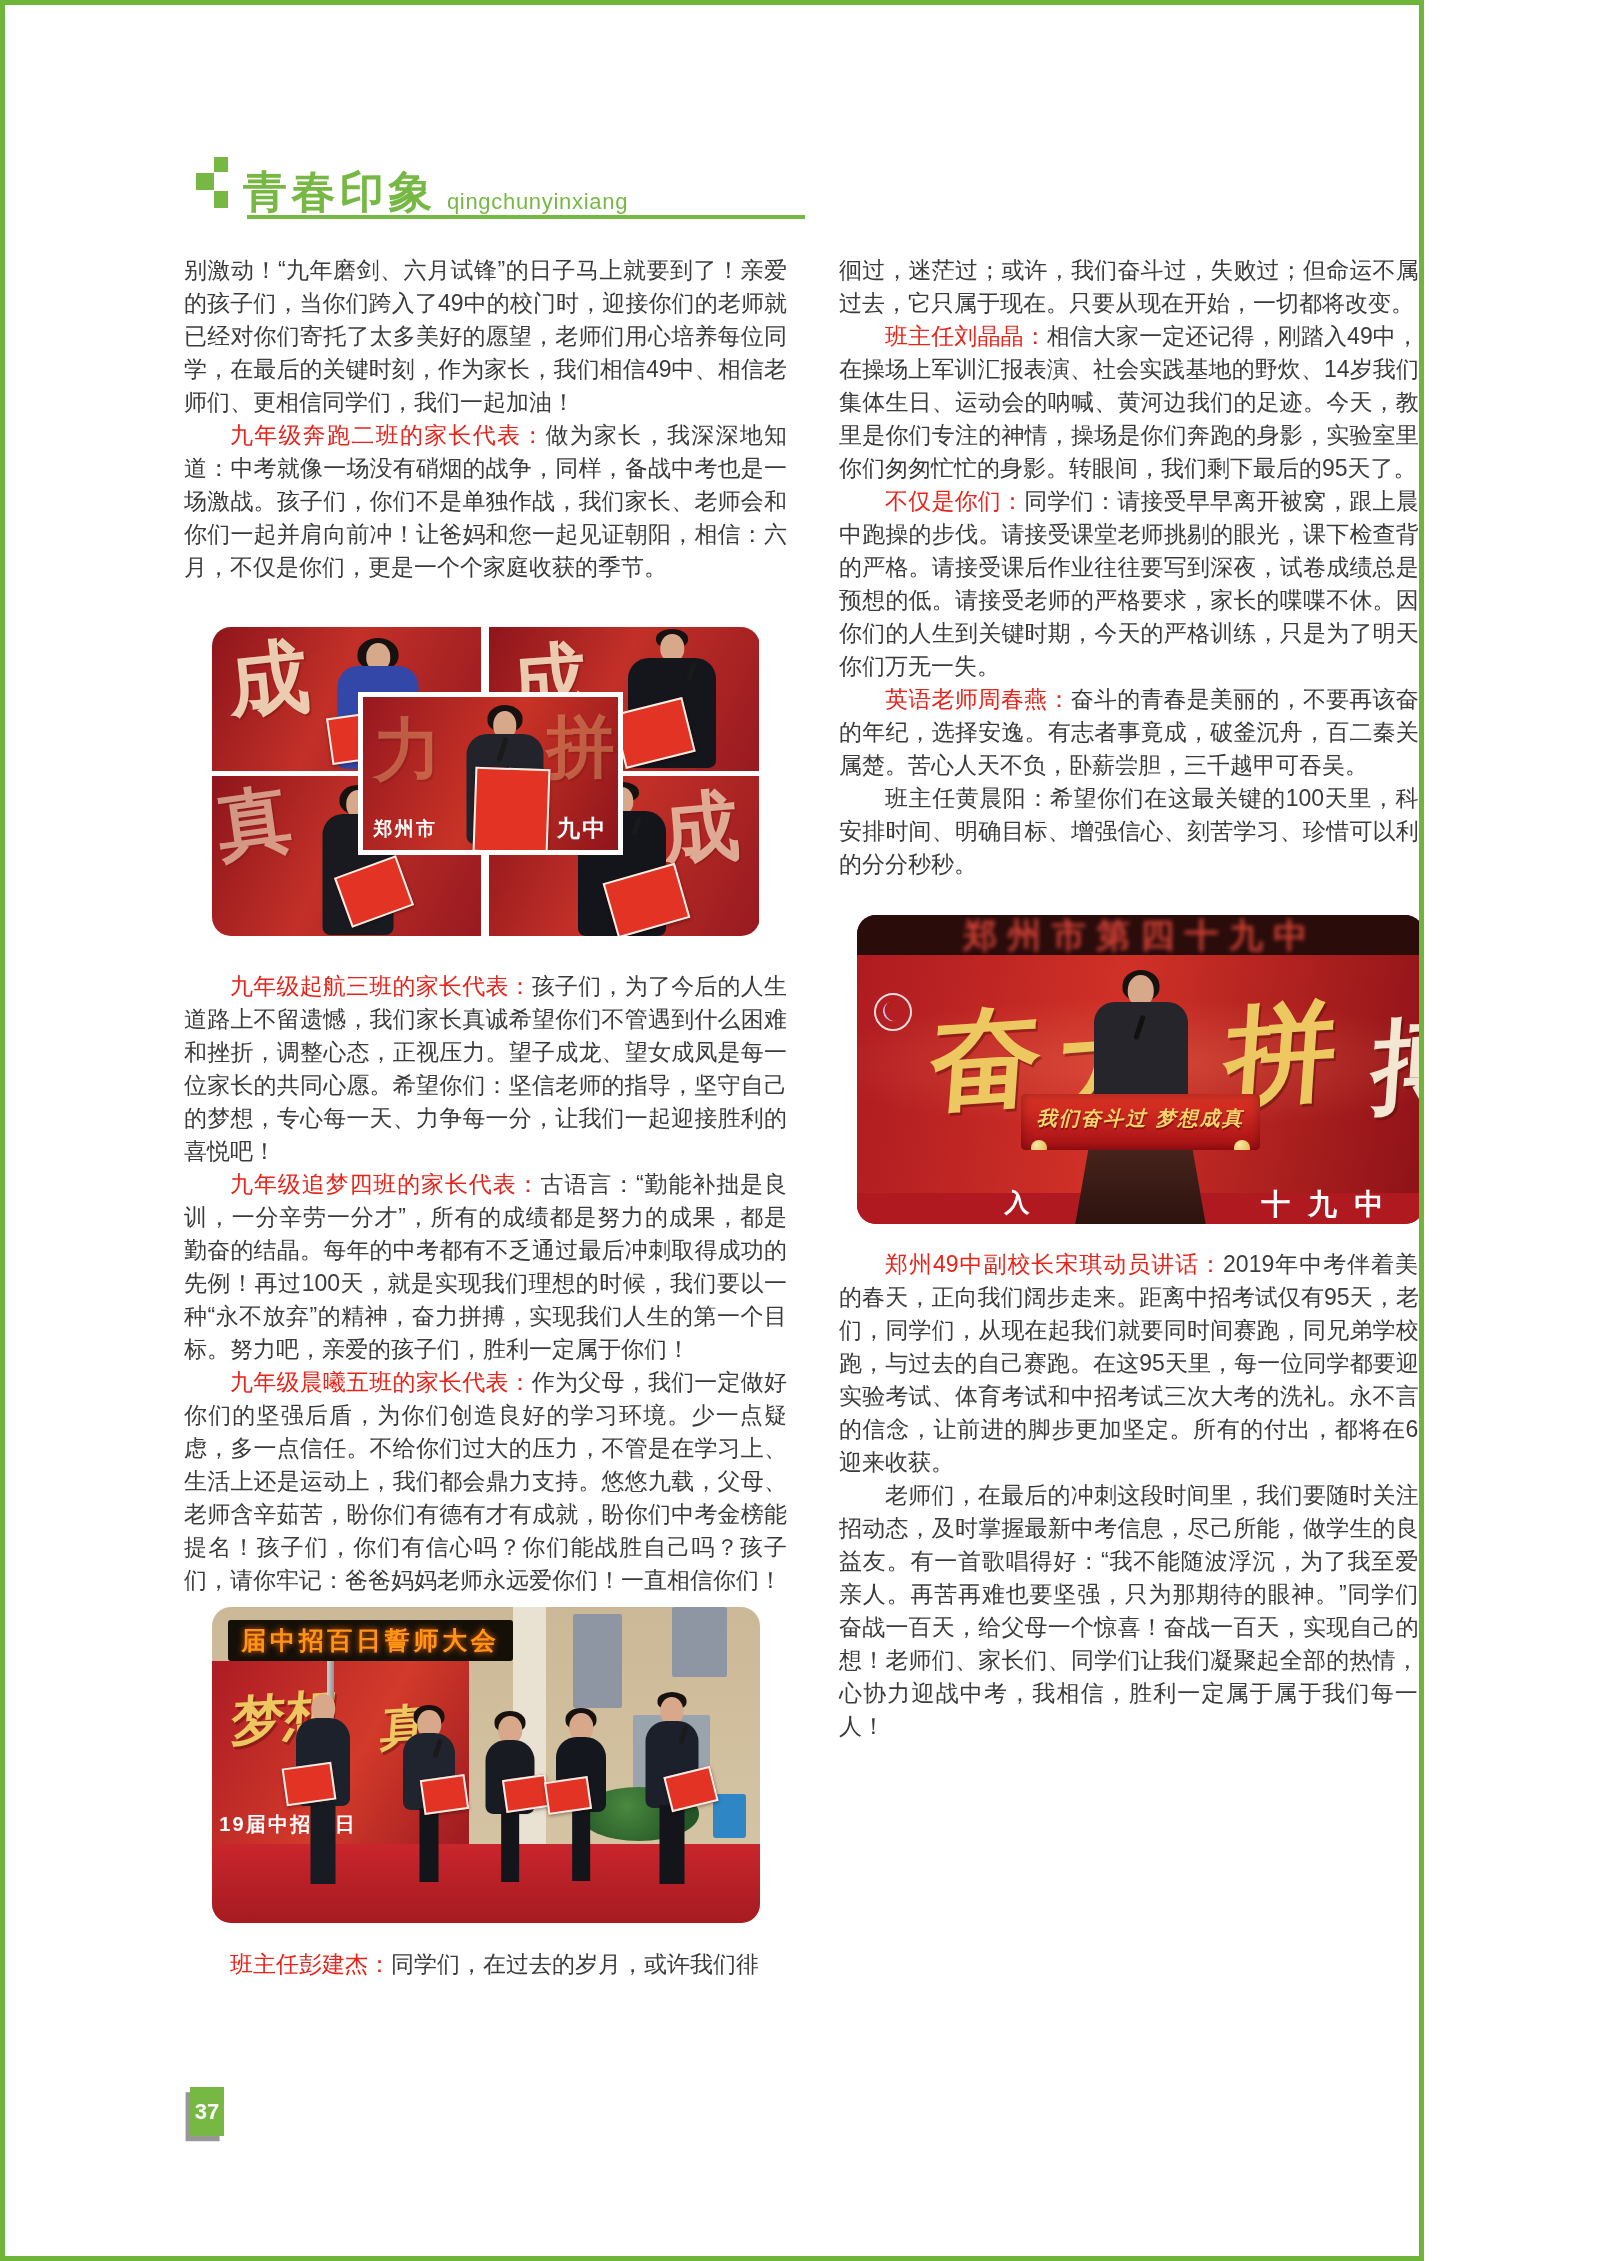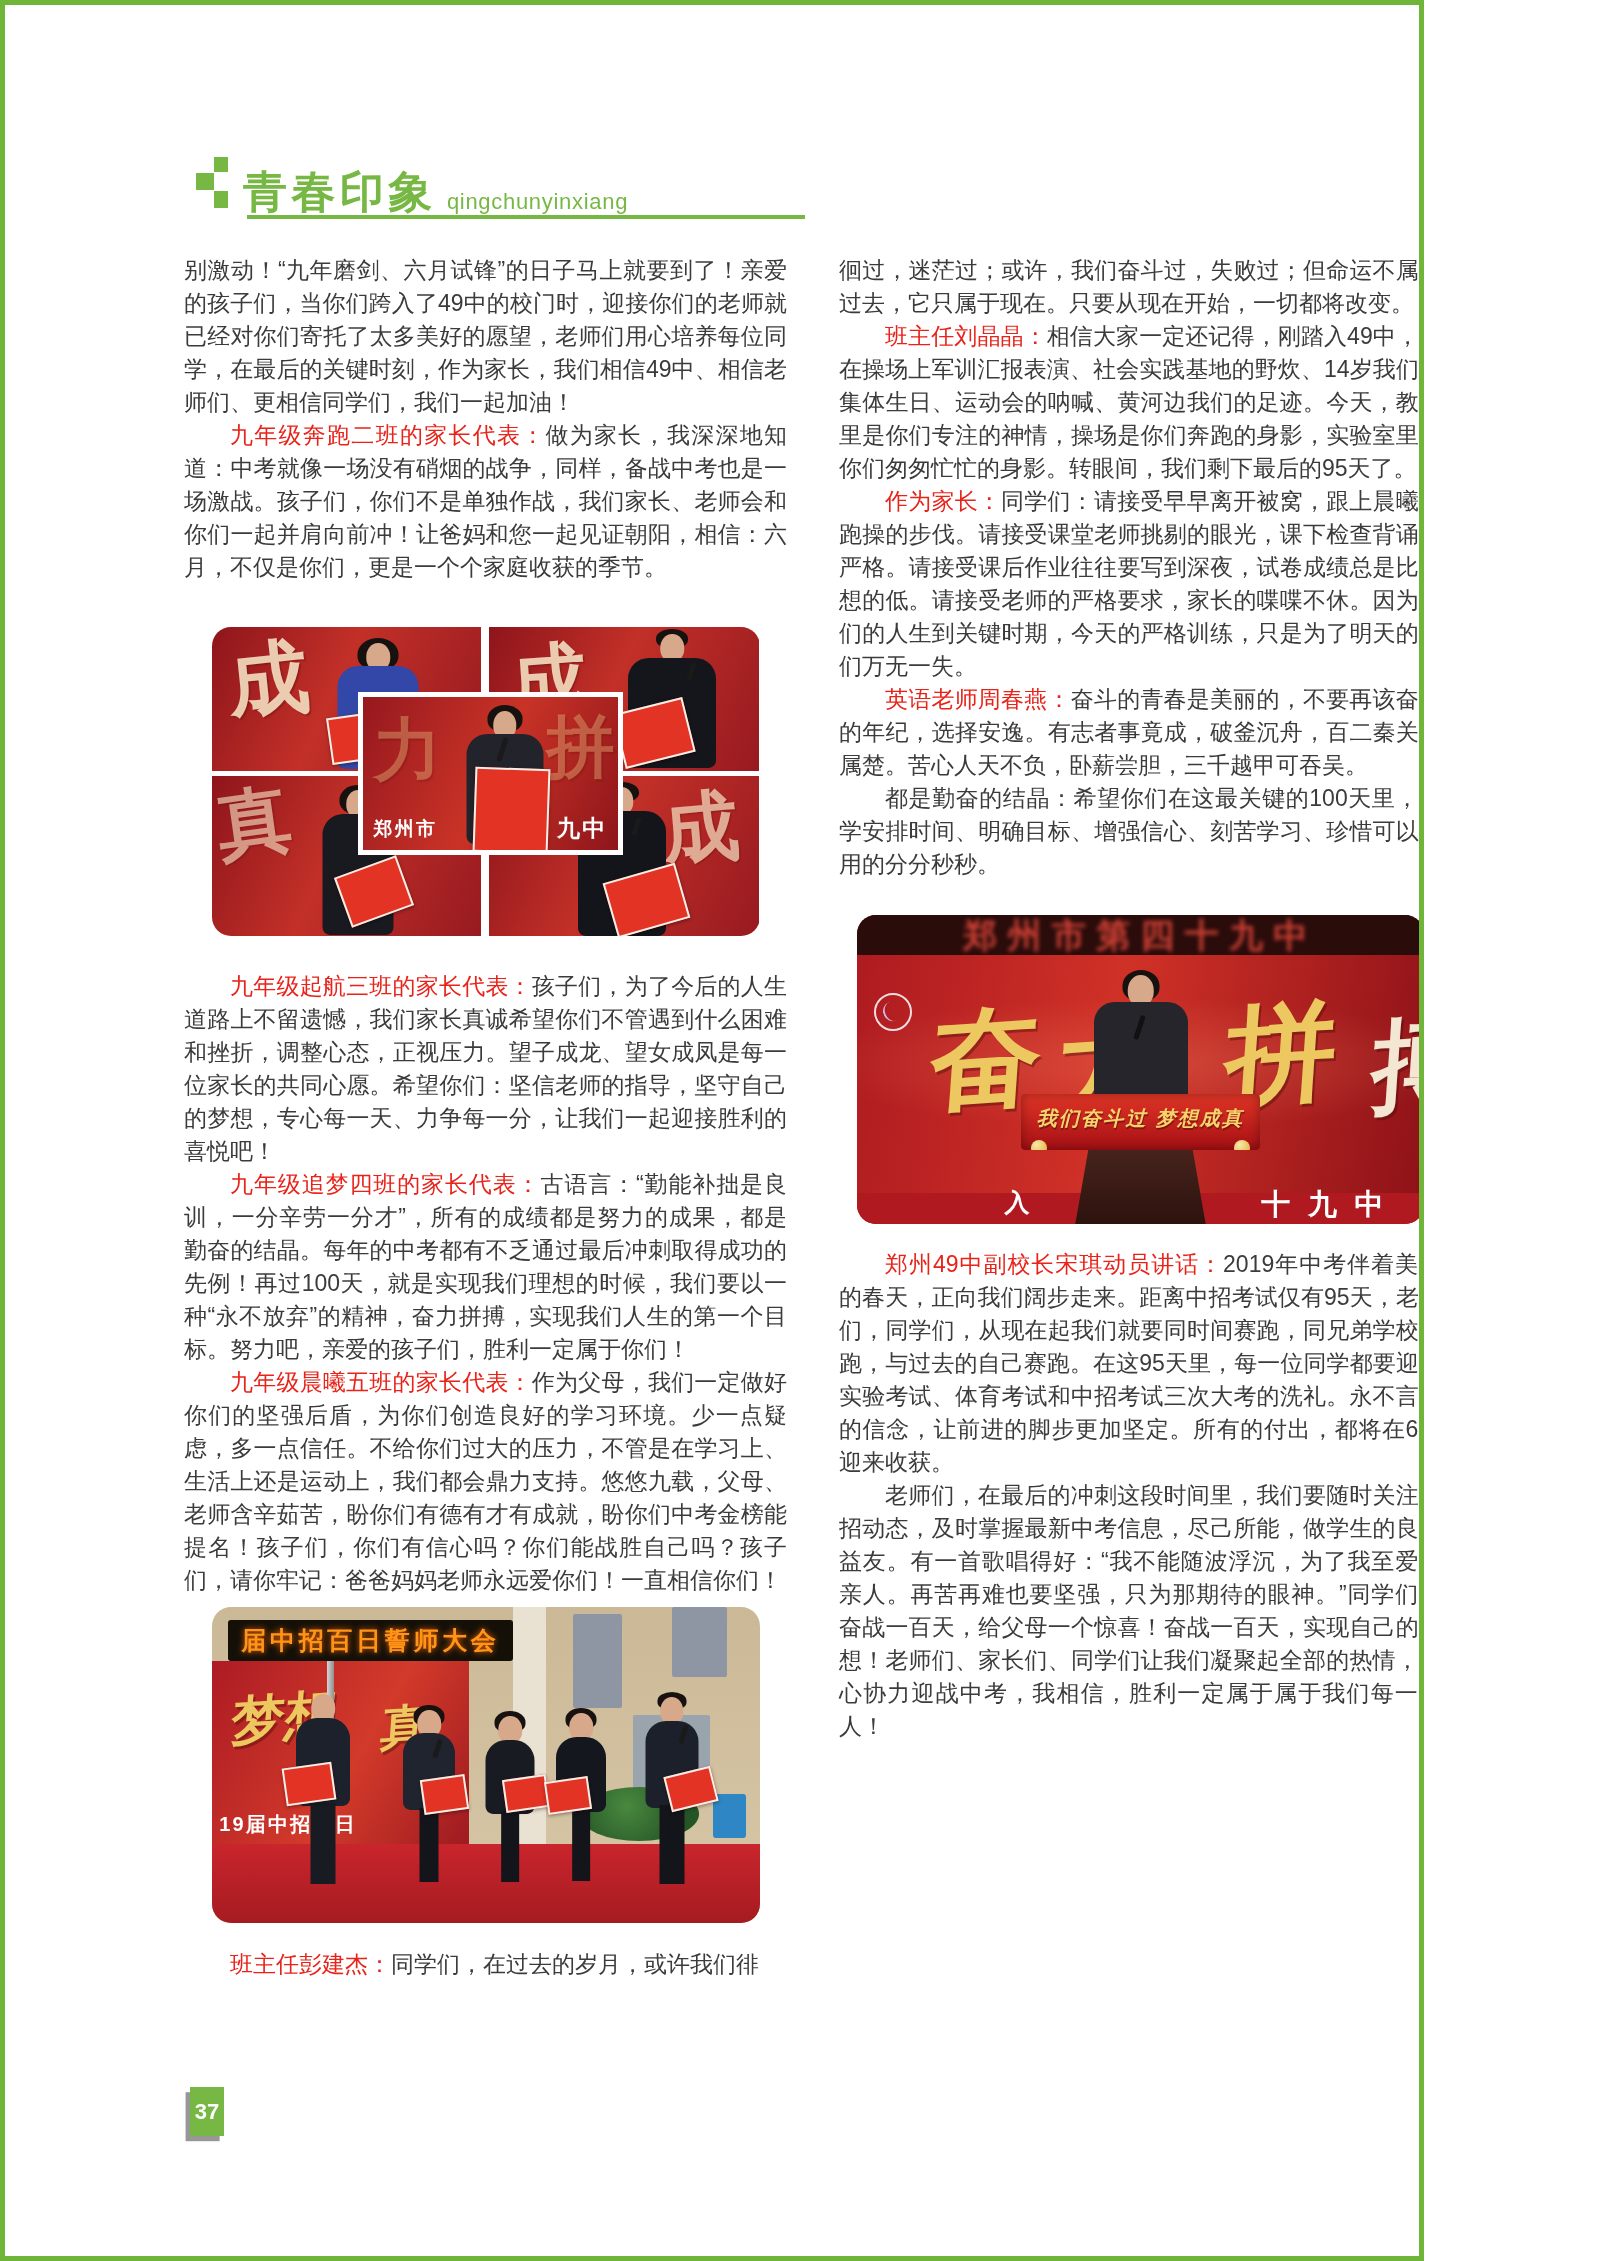--- a/index.html
+++ b/index.html
@@ -223,23 +223,23 @@
         <div class="folder" style="left:44%;top:36%;width:44px;height:32px;transform:rotate(-14deg);"></div>
       </div>
     </div>
 
     <p class="para indent"><span class="lbl">班主任彭建杰：</span><span>同学们，在过去的岁月，或许我们徘</span></p>
   </div>
 
   <div class="col col-right">
     <p class="para"><span>徊过，迷茫过；或许，我们奋斗过，失败过；但命运不属于过去，它只属于现在。只要从现在开始，一切都将改变。</span></p>
     <p class="para indent"><span class="lbl">班主任刘晶晶：</span><span>相信大家一定还记得，刚踏入49中，趴在操场上军训汇报表演、社会实践基地的野炊、14岁我们的集体生日、运动会的呐喊、黄河边我们的足迹。今天，教室里是你们专注的神情，操场是你们奔跑的身影，实验室里是你们匆匆忙忙的身影。转眼间，我们剩下最后的95天了。</span></p>
-    <p class="para indent"><span class="lbl">作为家长：</span><span>同学们：请接受早早离开被窝，跟上晨曦中跑操的步伐。请接受课堂老师挑剔的眼光，课下检查背诵的严格。请接受课后作业往往要写到深夜，试卷成绩总是比预想的低。请接受老师的严格要求，家长的喋喋不休。因为你们的人生到关键时期，今天的严格训练，只是为了明天的你们万无一失。</span></p>
+    <p class="para indent"><span class="lbl">不仅是你们：</span><span>同学们：请接受早早离开被窝，跟上晨曦中跑操的步伐。请接受课堂老师挑剔的眼光，课下检查背诵的严格。请接受课后作业往往要写到深夜，试卷成绩总是比预想的低。请接受老师的严格要求，家长的喋喋不休。因为你们的人生到关键时期，今天的严格训练，只是为了明天的你们万无一失。</span></p>
     <p class="para indent"><span class="lbl">英语老师周春燕：</span><span>奋斗的青春是美丽的，不要再该奋斗的年纪，选择安逸。有志者事竟成，破釜沉舟，百二秦关终属楚。苦心人天不负，卧薪尝胆，三千越甲可吞吴。</span></p>
-    <p class="para indent"><span class="lbl black">都是勤奋的结晶：</span><span>希望你们在这最关键的100天里，科学安排时间、明确目标、增强信心、刻苦学习、珍惜可以利用的分分秒秒。</span></p>
+    <p class="para indent"><span class="lbl black">班主任黄晨阳：</span><span>希望你们在这最关键的100天里，科学安排时间、明确目标、增强信心、刻苦学习、珍惜可以利用的分分秒秒。</span></p>
 
     <div class="photo" style="width:567px;height:309px;margin:34px auto 23.5px auto;background:#8e1218;">
       <div class="led3">
         <span class="blur-red">郑州市第四十九中</span>
       </div>
       <div class="banner3">
         <div class="badge" style="left:3%;top:16%;width:34px;height:34px;"></div>
         <span class="goldchar" style="left:13%;top:20%;font-size:110px;">奋</span>
         <span class="goldchar" style="left:35%;top:26%;font-size:99px;">力</span>
         <span class="goldchar" style="left:65%;top:18%;font-size:110px;">拼</span>

